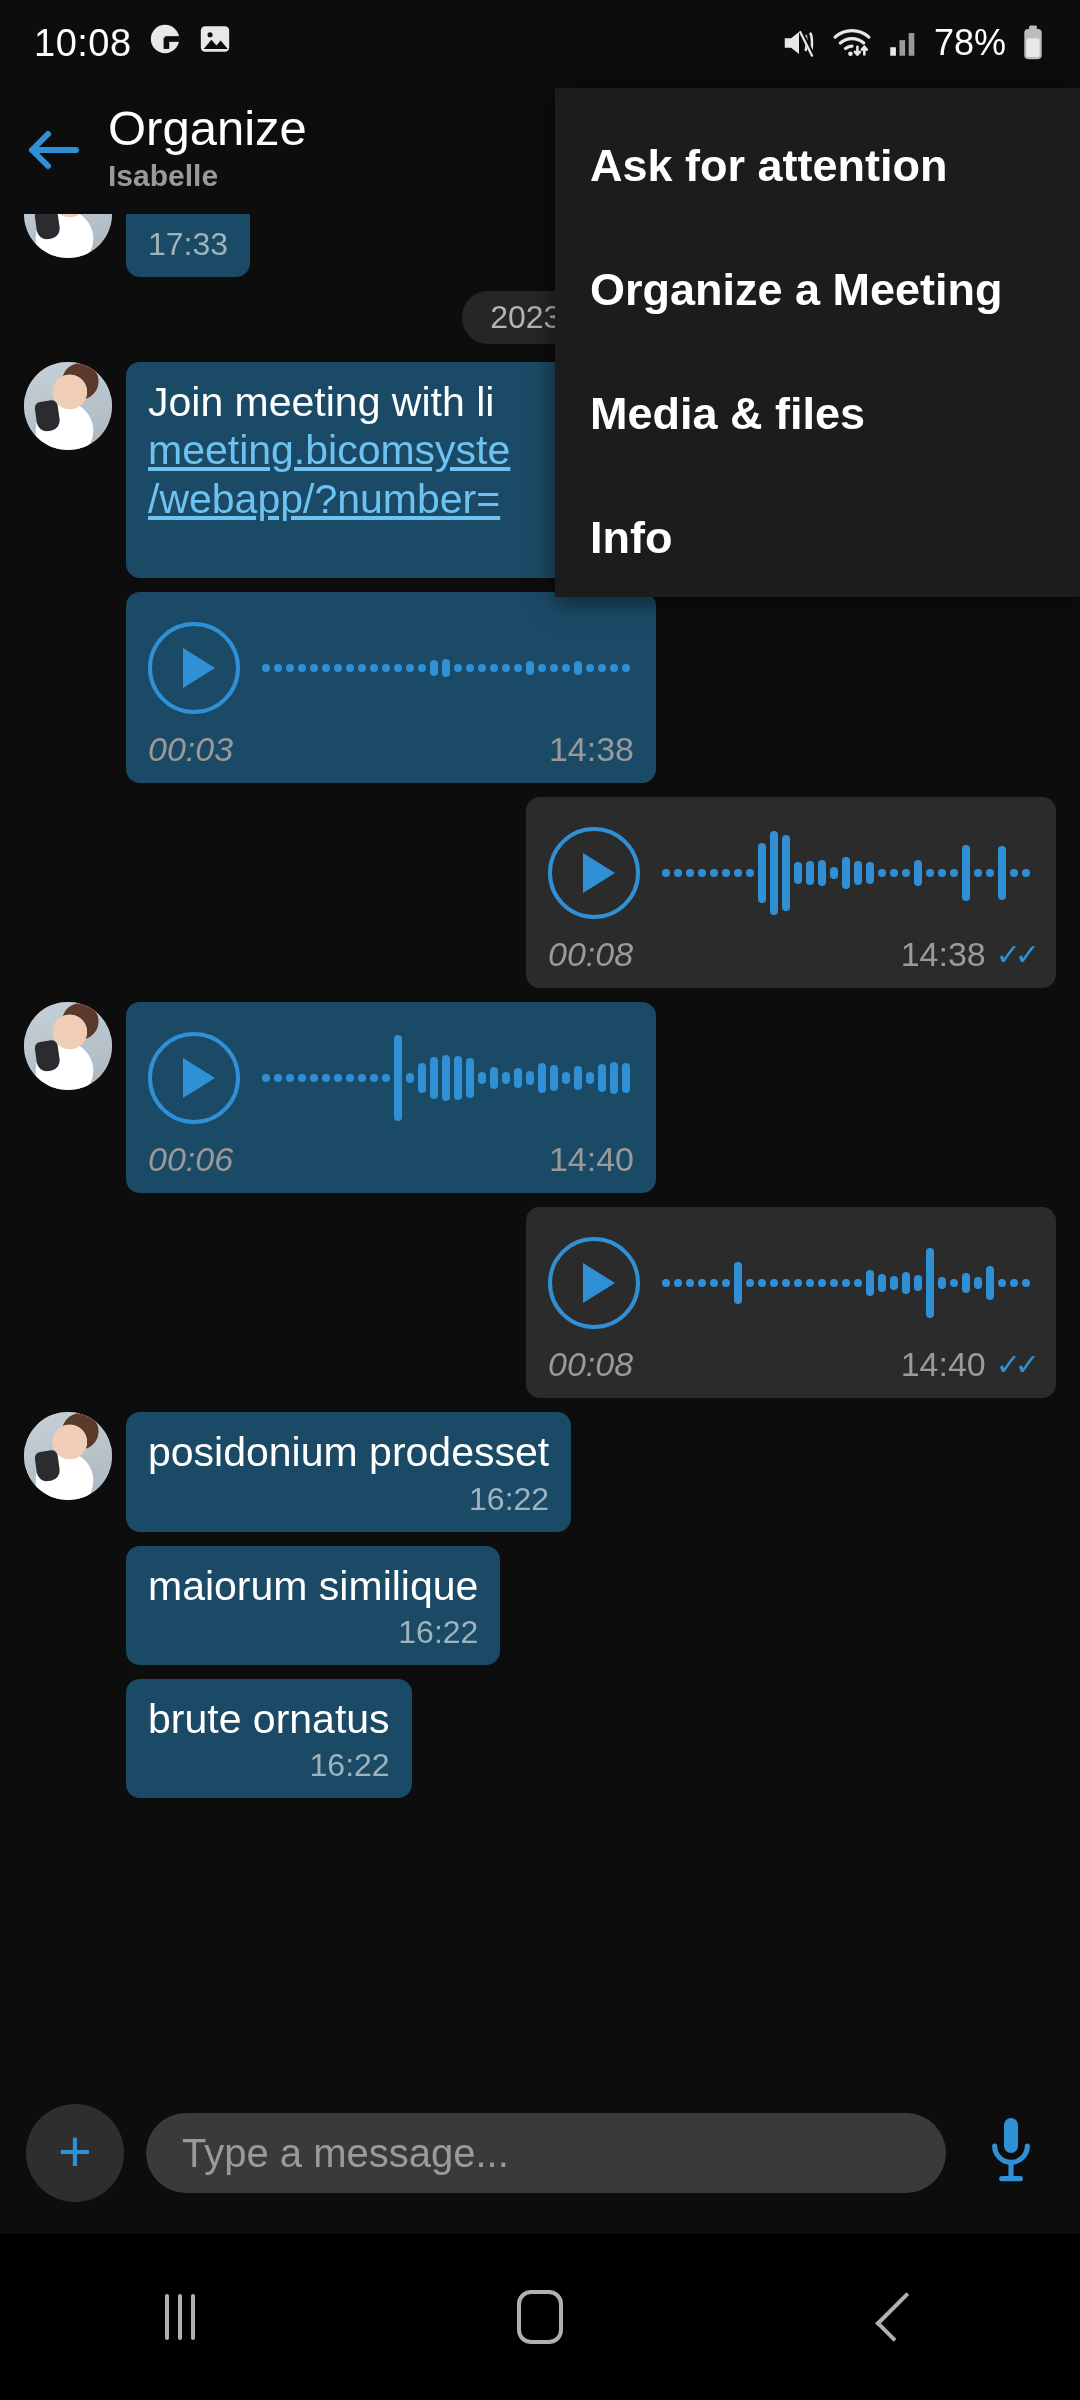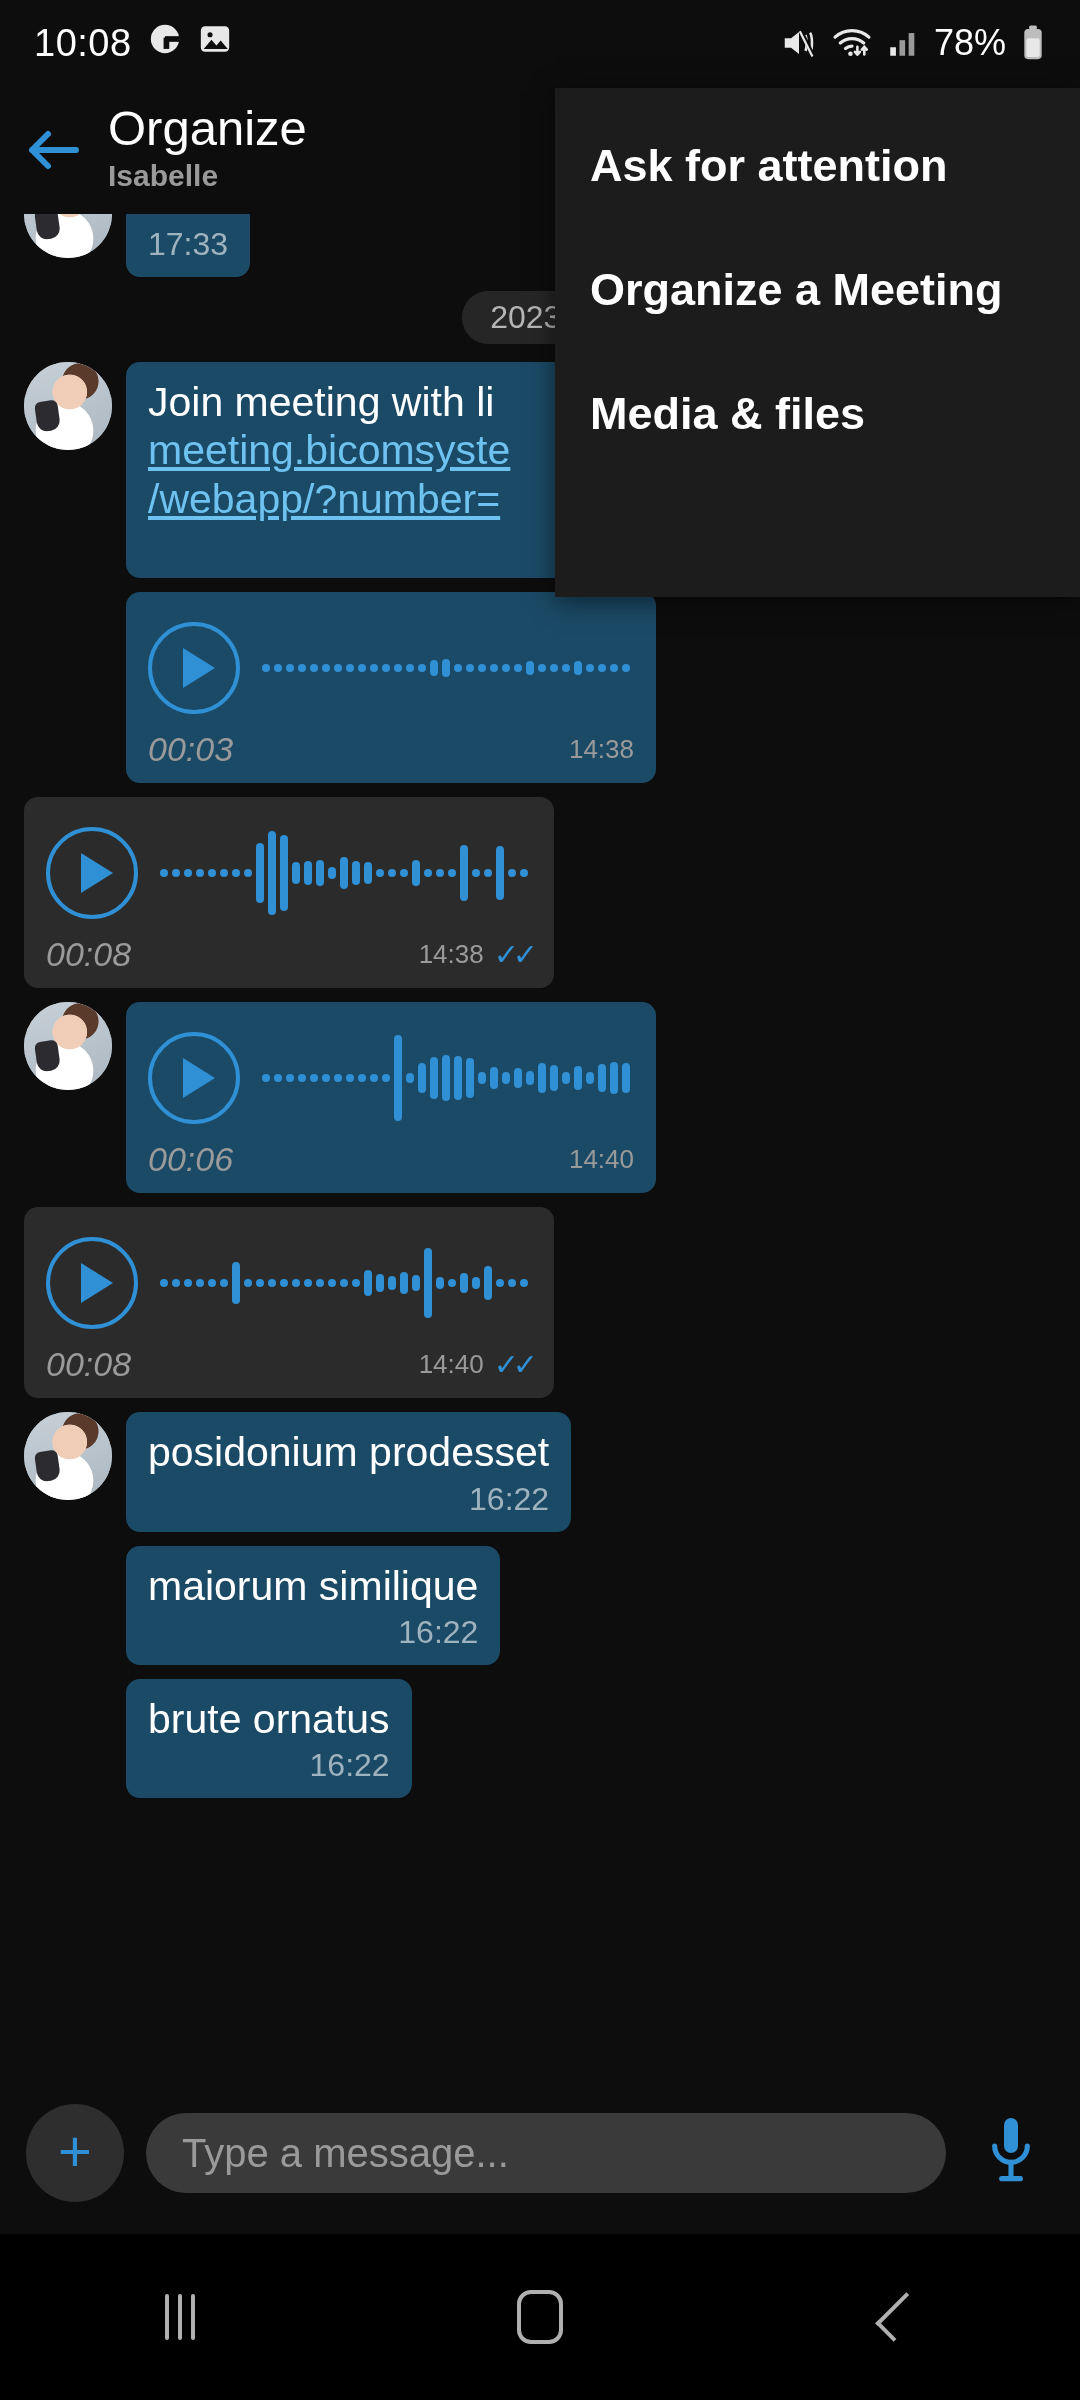--- a/index.html
+++ b/index.html
@@ -23,21 +23,21 @@
   .back-btn { width:108px; height:128px; display:flex; align-items:center; justify-content:center; }
   .hdr-text { display:flex; flex-direction:column; justify-content:center; }
   .hdr-name { color:#fff; font-size:49px; font-weight:400; line-height:1.05; }
   .hdr-status { color:#9a9a9a; font-size:30px; font-weight:700; line-height:1.35; margin-top:2px; }
 
   
   .chat { position:absolute; top:214px; left:0; width:1080px; height:1906px;
     background:#0d0d0d; overflow:hidden; }
 
   .row { display:flex; align-items:flex-start; padding:0 24px; margin-bottom:14px; }
-  .row.out { justify-content:flex-start; }
+  .row.out { justify-content:flex-end; }
   .avatar { width:88px; height:88px; border-radius:50%; flex:0 0 88px; margin-right:14px;
     overflow:hidden; background:#b9c3cc; position:relative; }
   .avatar .sk { position:absolute; inset:0; background:
       radial-gradient(circle at 52% 34%, #f0cdb6 0 23%, transparent 24%),
       radial-gradient(circle at 64% 22%, #5a3a2a 0 20%, transparent 21%),
       radial-gradient(circle at 46% 78%, #ffffff 0 34%, transparent 35%),
       linear-gradient(160deg,#c8d1d8 0%, #aab6c0 100%); }
   .avatar .hand { position:absolute; left:14%; top:44%; width:26%; height:34%;
       background:#2c2c30; border-radius:6px 6px 10px 10px; transform:rotate(-8deg); }
   .avatar-spacer { width:102px; flex:0 0 102px; }
@@ -62,21 +62,21 @@
   .vm-top { display:flex; align-items:center; gap:22px; padding:10px 0 6px 0; }
   .play { width:92px; height:92px; border-radius:50%; border:4px solid #2f90d6;
     display:flex; align-items:center; justify-content:center; flex:0 0 92px; }
   .play i { width:0; height:0; border-left:32px solid #2f90d6;
     border-top:20px solid transparent; border-bottom:20px solid transparent; margin-left:10px; }
   .wave { flex:1; height:100px; display:flex; align-items:center; gap:4px; overflow:hidden; }
   .wave span { flex:0 0 8px; background:#2f90d6; border-radius:5px; }
   .vm-bottom { display:flex; justify-content:space-between; align-items:center; padding-top:6px; }
   .vm-dur { color:#9a9a9a; font-size:34px;font-style:italic; }
   .vm-right { display:flex; align-items:center; gap:10px; }
-  .vm-time { color:#9a9a9a; font-size:26px; }
+  .vm-time { color:#9a9a9a; font-size:34px; }
 
   
   .partial { margin-top:-44px; }
 
   
   .menu { position:absolute; top:88px; left:555px; width:525px; height:509px;
     background:#1c1c1c; z-index:50; padding-top:16px;
     box-shadow:0 4px 24px rgba(0,0,0,.55); }
   .menu-item { height:124px; display:flex; align-items:center; padding:0 35px;
     color:#fff; font-size:45px; font-weight:700; }
@@ -450,20 +450,23 @@
   <div class="menu">
     <div class="menu-item">
       <span>Ask for attention</span>
     </div>
     <div class="menu-item">
       <span>Organize a Meeting</span>
     </div>
     <div class="menu-item">
       <span>Media &amp; files</span>
     </div>
+    <div class="menu-item">
+      <span>Info</span>
+    </div>
   </div>
 
   <div class="composer">
     <div class="plus-btn">
       <span>+</span>
     </div>
     <div class="input-wrap">
       <input type="text" value="" placeholder="Type a message..." style="">
     </div>
     <div class="mic-btn">

